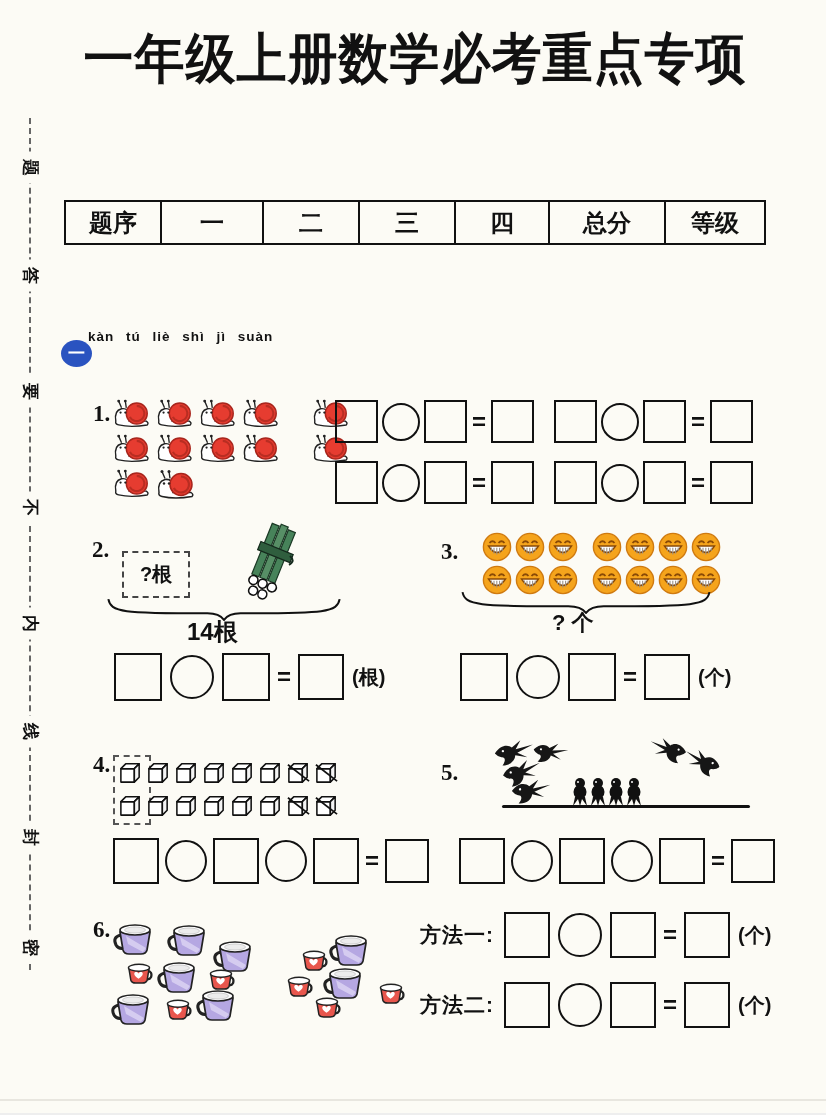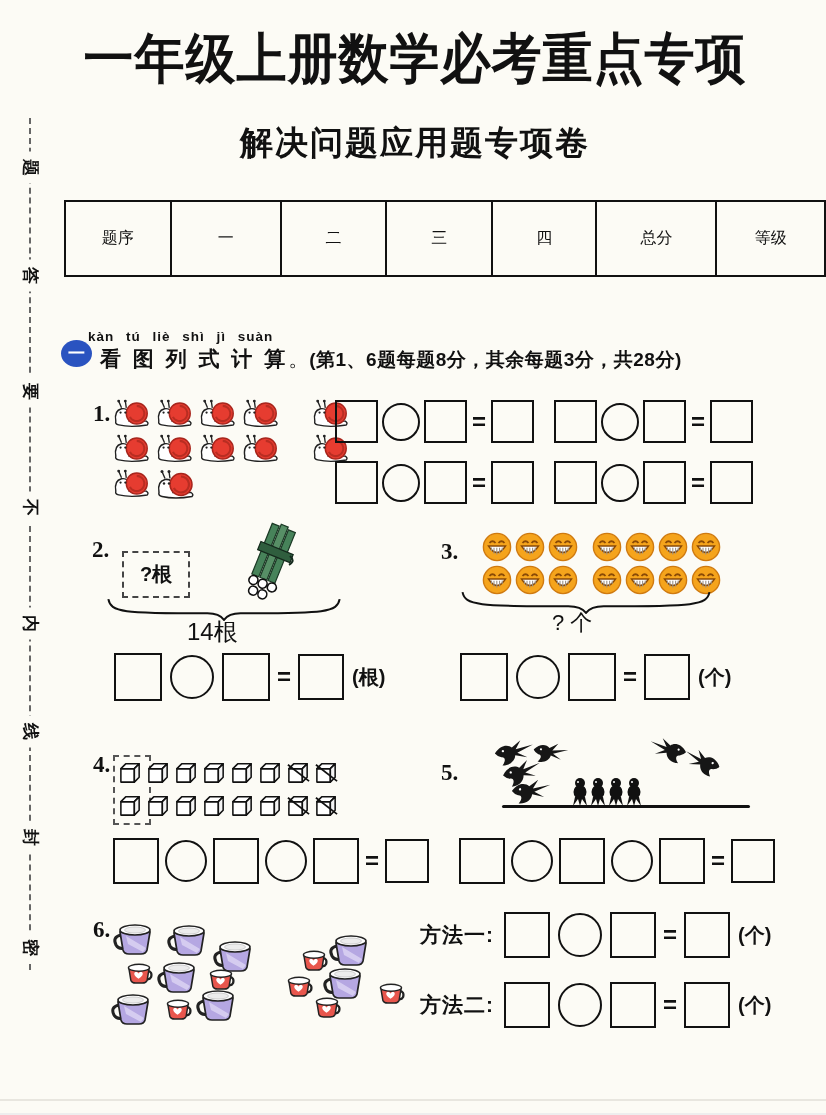--- a/index.html
+++ b/index.html
@@ -14,21 +14,21 @@
 
   
   .title{position:absolute;left:50px;top:26px;width:730px;text-align:center;
          font-size:50px;font-weight:900;letter-spacing:1px;transform:scaleY(1.08);}
   .subtitle{position:absolute;left:60px;top:121px;width:710px;text-align:center;
             font-size:33px;font-weight:900;letter-spacing:2px;}
 
   
   table.score{position:absolute;left:64px;top:200px;border-collapse:collapse;table-layout:fixed;}
   table.score td,table.score th{border:2.4px solid #111;height:41px;text-align:center;
-        font-size:16px;font-weight:400;padding:16px;}
+        font-size:24px;font-weight:700;padding:0;}
   table.score .c0{width:94px}.c1{width:100px}.c2{width:94px}.c3{width:94px}.c4{width:92px}
   table.score .c5{width:114px}.c6{width:98px}
   table.score tr.r2 td{height:45px;}
 
   
   .badge{position:absolute;left:61px;top:340px;width:31px;height:27px;border-radius:50%;
          background:#2a53c0;color:#fff;font-weight:900;font-size:17px;line-height:27px;text-align:center;}
   .pinyin{position:absolute;left:88px;top:329px;font-size:13.5px;font-weight:700;letter-spacing:1px;word-spacing:7px;}
   .sec-line{position:absolute;left:100px;top:345px;font-size:21px;white-space:nowrap;}
   .sec-line .t{font-weight:900;letter-spacing:3px;}
@@ -42,21 +42,21 @@
   .eq .unit{font-size:20px;font-weight:700;white-space:nowrap;padding-left:4px;}
   .eq.sz1 .sq{width:43px;height:43px;margin:0 2px;}
   .eq.sz1 .ci{width:38px;height:38px;margin:0 2px;}
   .eq.sz2 .sq{width:48px;height:48px;margin:0 4px;}
   .eq.sz2 .ci{width:44px;height:44px;margin:0 4px;}
   .eq.sz3 .sq{width:46px;height:46px;margin:0 3px;}
   .eq.sz3 .ci{width:42px;height:42px;margin:0 3px;}
 
   .qnum{position:absolute;font-family:"Liberation Serif",serif;font-weight:700;font-size:23px;}
   .brace{position:absolute;}
-  .brace-label{position:absolute;font-size:24px;font-weight:400;white-space:nowrap;}
+  .brace-label{position:absolute;font-size:24px;font-weight:700;white-space:nowrap;}
   .dashed-box{position:absolute;border:2.2px dashed #444;display:flex;align-items:center;justify-content:center;
               font-size:20px;font-weight:700;}
 
   
   .snail-rows{position:absolute;left:112px;top:398px;}
   .snail-row{display:flex;height:35px;}
   .snail-row svg{margin-right:3px;}
   .snail-row .extra{margin-left:27px;}
   .smiley-grid{position:absolute;display:grid;gap:3px;}
   .cube-grid{position:absolute;left:118px;top:760px;display:grid;
@@ -148,39 +148,37 @@
   <span class="seal-char" style="top:148px">题</span>
   <span class="seal-char" style="top:256px">答</span>
   <span class="seal-char" style="top:372px">要</span>
   <span class="seal-char" style="top:488px">不</span>
   <span class="seal-char" style="top:604px">内</span>
   <span class="seal-char" style="top:712px">线</span>
   <span class="seal-char" style="top:818px">封</span>
   <span class="seal-char" style="top:928px">密</span>
 
   <div class="title">一年级上册数学必考重点专项</div>
-  <div class="subtitle">解决问题应用题专项卷</div>
 
   <table class="score">
     <tbody>
         <tr>
       <th class="c0">题序</th>
       <th class="c1">一</th>
       <th class="c2">二</th>
       <th class="c3">三</th>
       <th class="c4">四</th>
       <th class="c5">总分</th>
       <th class="c6">等级</th>
     </tr>
   </tbody>
     </table>
 
   <div class="badge">一</div>
   <div class="pinyin">kàn tú liè shì jì suàn</div>
-  <div class="sec-line"><span class="t">看 图 列 式 计 算</span><span>。</span><span class="n">(第1、6题每题8分，其余每题3分，共28分)</span></div>
 
   <div class="qnum" style="left:93px;top:401px">1.</div>
   <div class="snail-rows">
     <div class="snail-row">
       <svg width="40" height="31">
           <use href="#sym-snail"></use>
         </svg>
       <svg width="40" height="31">
           <use href="#sym-snail"></use>
         </svg>

